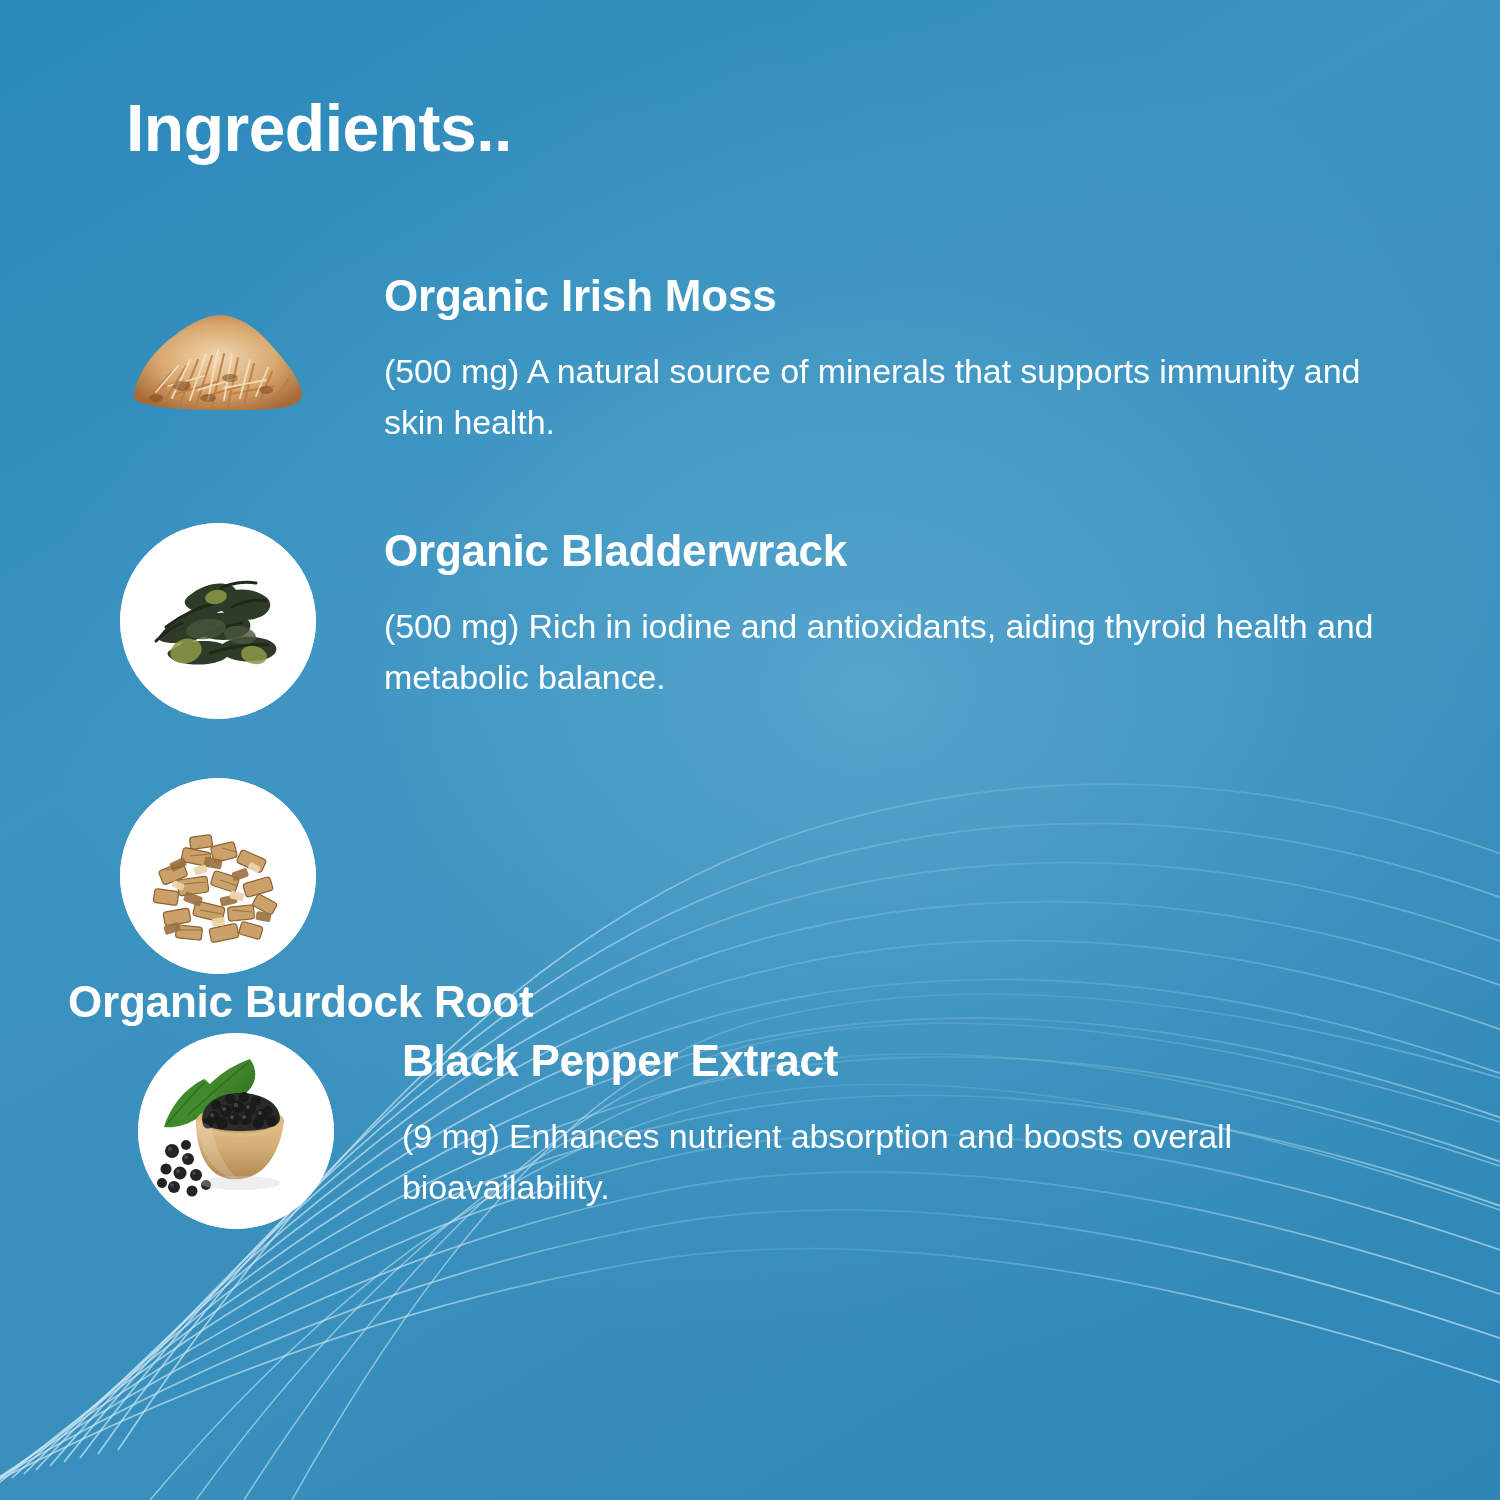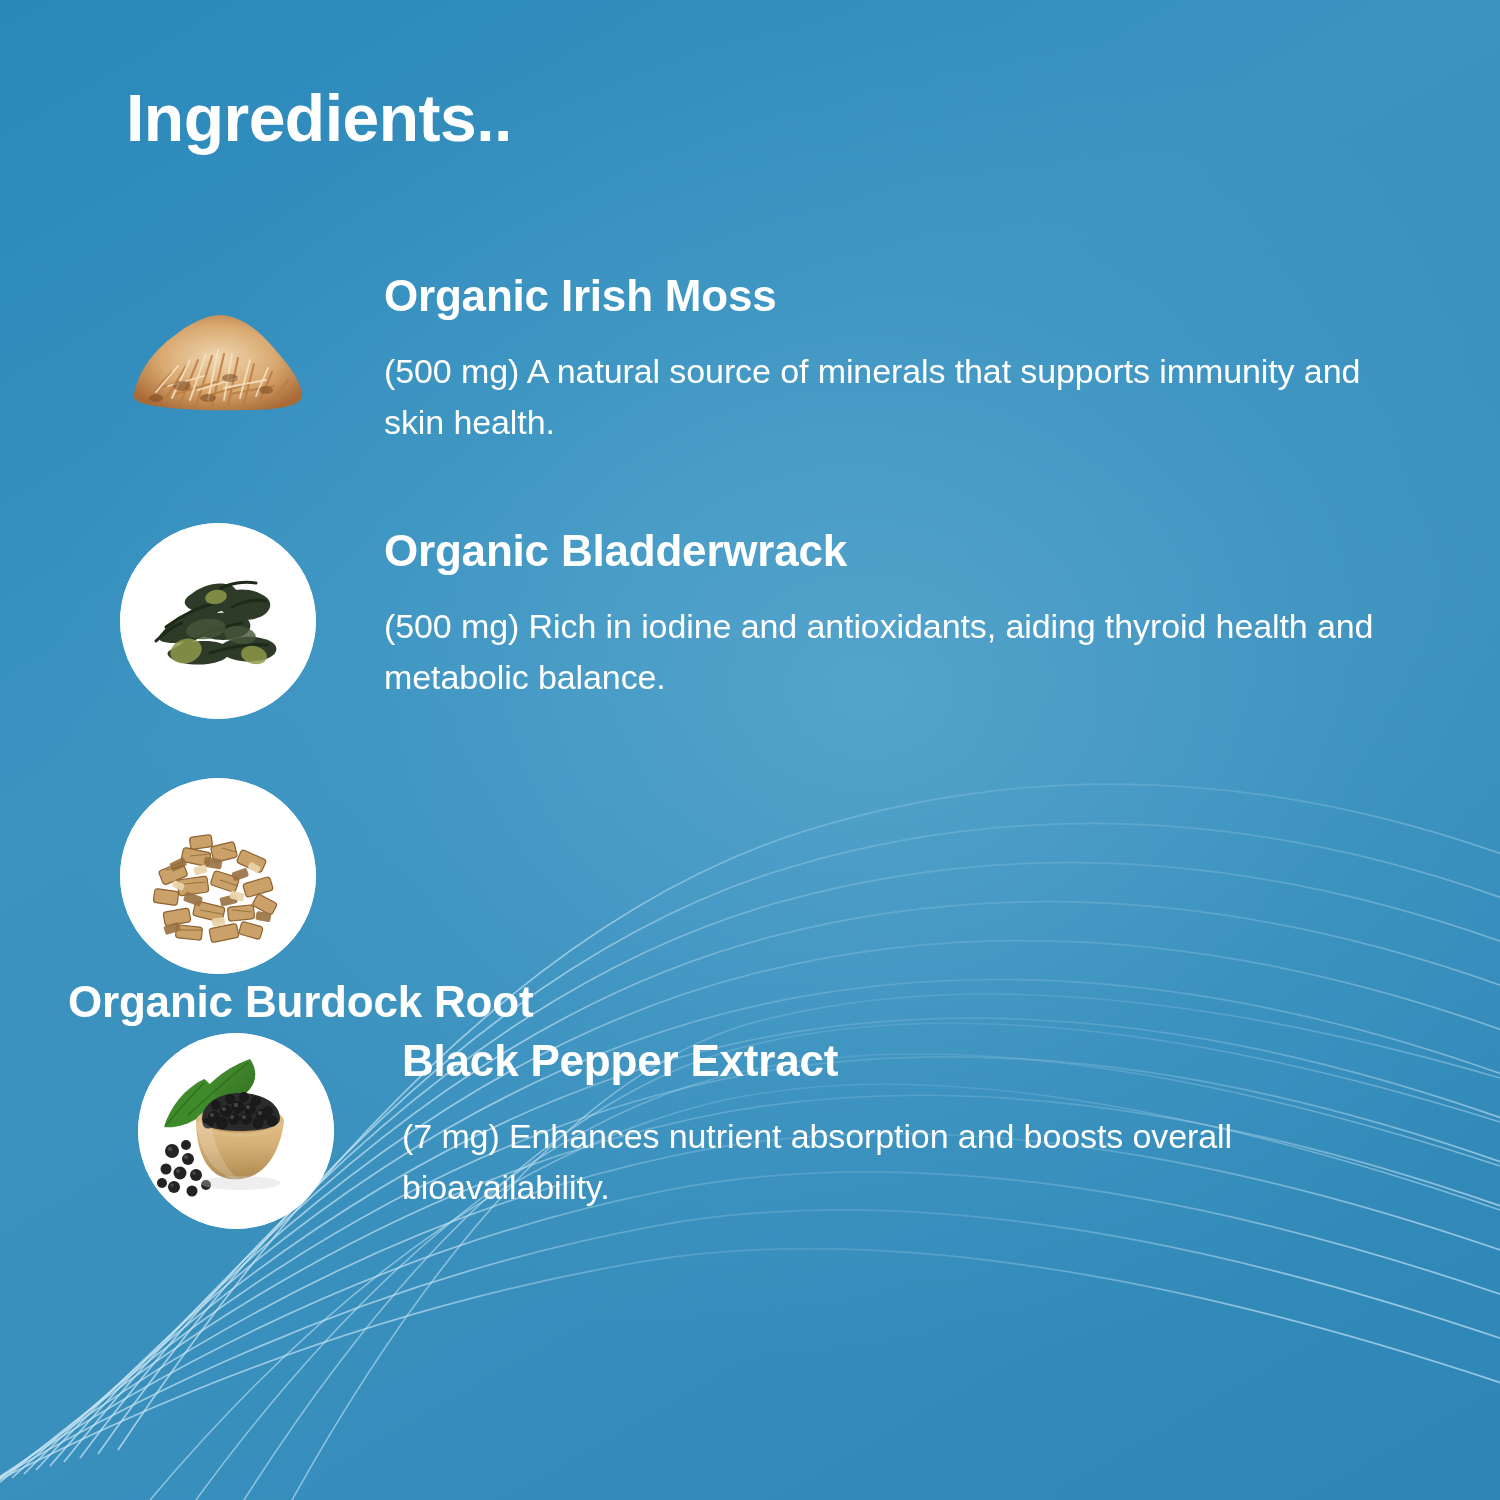--- a/index.html
+++ b/index.html
@@ -21,21 +21,21 @@
     position: absolute;
     left: 0;
     top: 0;
     width: 1500px;
     height: 1500px;
     pointer-events: none;
   }
   .title {
     position: absolute;
     left: 126px;
-    top: 84px;
+    top: 94px;
     color: #ffffff;
     font-size: 66px;
     font-weight: bold;
     letter-spacing: -0.5px;
     line-height: 1.05;
     white-space: nowrap;
   }
   .item {
     position: absolute;
     left: 0;
@@ -354,17 +354,17 @@
           <circle cx="56" cy="140" r="1.8"></circle>
             <circle cx="34" cy="152" r="1.8"></circle>
         </g>
 
         <path d="M58 88 C62 124 80 146 102 146 C98 146 80 128 74 96 C72 92 66 89 58 88 Z" fill="#ffffff" opacity="0.18"></path>
         <ellipse cx="102" cy="150" rx="40" ry="7" fill="#cfcfcf" opacity="0.35"></ellipse>
       </svg>
     </div>
     <div class="item-text">
       <h2 class="item-title">Black Pepper Extract</h2>
-      <p class="item-desc">(7 mg) Enhances nutrient absorption and boosts overall bioavailability.</p>
+      <p class="item-desc">(9 mg) Enhances nutrient absorption and boosts overall bioavailability.</p>
     </div>
   </div>
 
 </div>
 
 </body></html>

